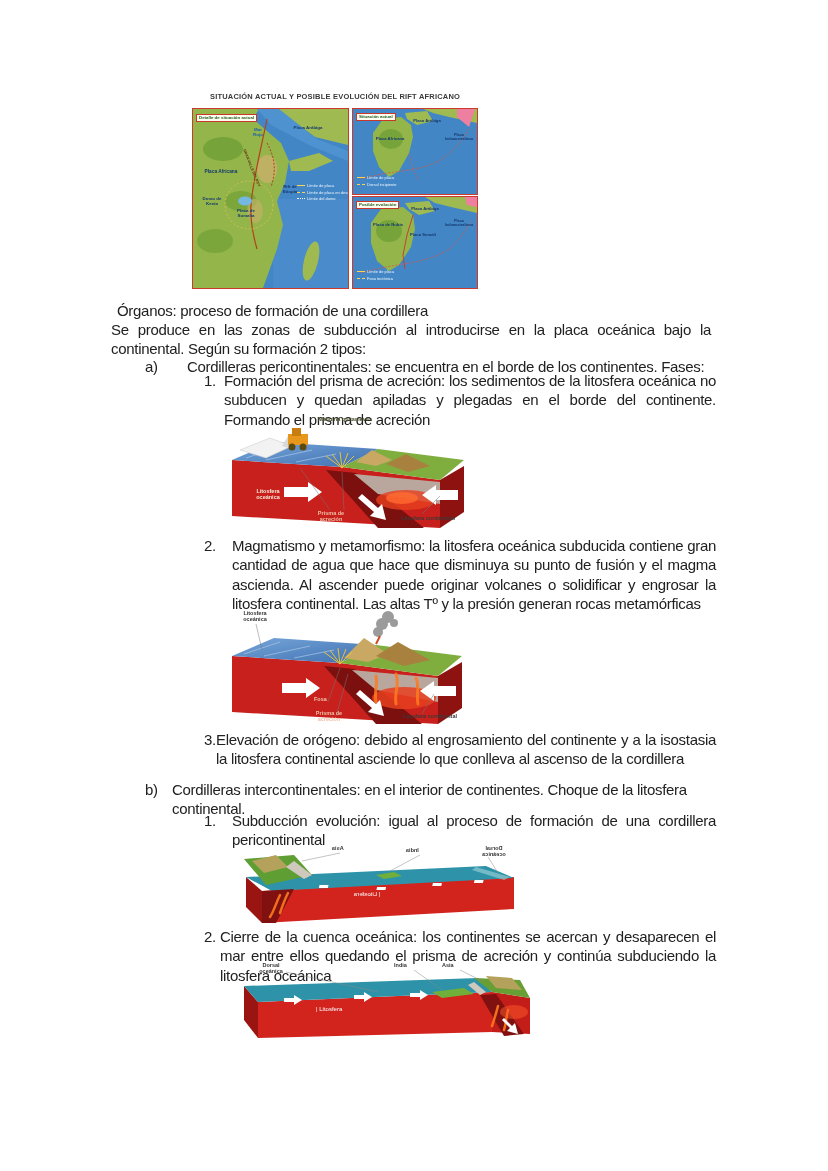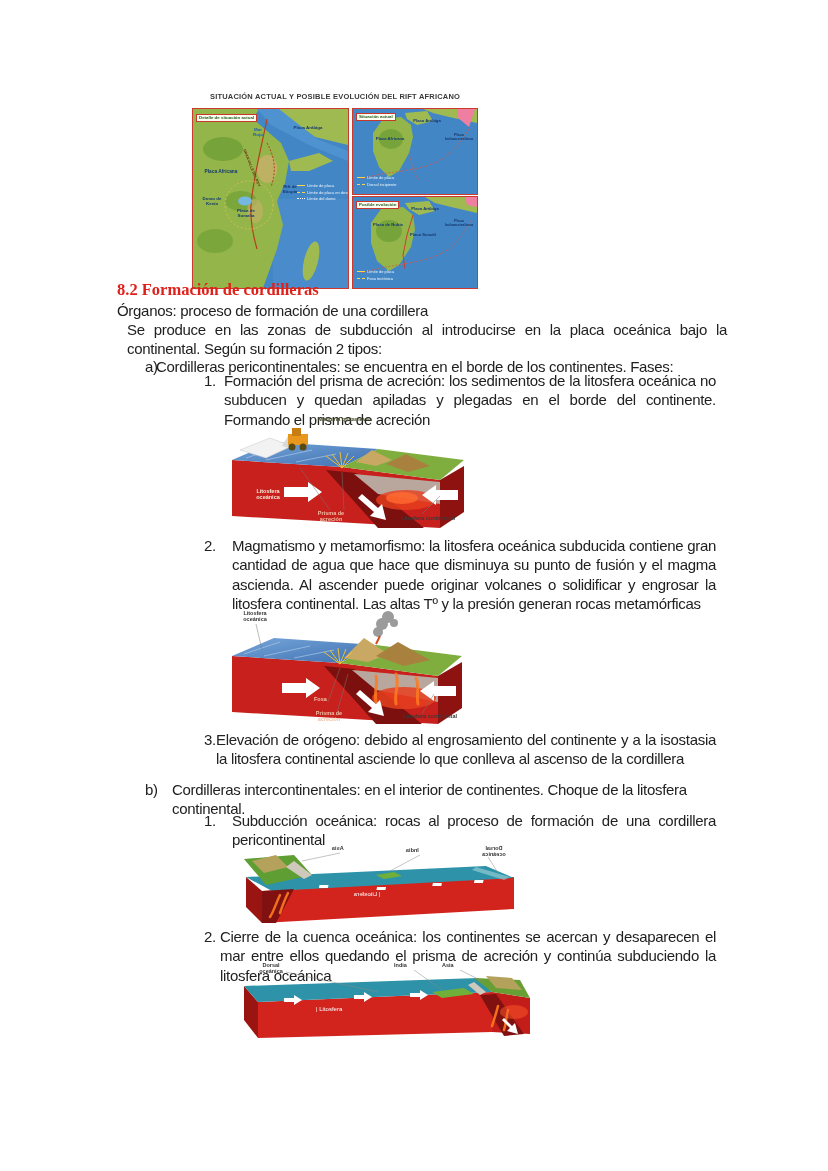--- a/index.html
+++ b/index.html
@@ -133,27 +133,26 @@
             <span class="lab">Límite de placa</span>
           </div>
         <div class="row">
             <span class="glyph dash"></span>
             <span class="lab">Fosa tectónica</span>
           </div>
       </div>
     </div>
   </div>
 
-  <div class="abs heading" style="left:117px;top:280px;">8.2 Formación de cordilleras</div>
   <div class="abs body-txt" style="left:117px;top:301px;width:600px;">Órganos: proceso de formación de una cordillera</div>
-  <div class="abs body-txt just" style="left:127px;top:320px;width:600px;">Se produce en las zonas de subducción al introducirse en la placa oceánica bajo la continental. Según su formación 2 tipos:</div>
+  <div class="abs body-txt just" style="left:111px;top:320px;width:600px;">Se produce en las zonas de subducción al introducirse en la placa oceánica bajo la continental. Según su formación 2 tipos:</div>
 
   <div class="list-item body-txt" style="left:145px;top:357px;width:570px;">
     <span class="marker">a)</span>
-    <span class="txt" style="margin-left:11px;">Cordilleras pericontinentales: se encuentra en el borde de los continentes. Fases:</span>
+    <span class="txt" style="margin-left:42px;">Cordilleras pericontinentales: se encuentra en el borde de los continentes. Fases:</span>
   </div>
 
   <div class="list-item body-txt" style="left:204px;top:371px;width:512px;">
     <span class="marker">1.</span>
     <span class="txt just" style="margin-left:20px;">Formación del prisma de acreción: los sedimentos de la litosfera oceánica no subducen y quedan apiladas y plegadas en el borde del continente. Formando el prisma de acreción</span>
   </div>
 
   <div class="diagram" style="left:226px;top:416px;width:240px;height:118px;">
     <svg width="240" height="118">
       <defs>
@@ -264,21 +263,21 @@
     <span class="txt just" style="margin-left:12px;">Elevación de orógeno: debido al engrosamiento del continente y a la isostasia la litosfera continental asciende lo que conlleva al ascenso de la cordillera</span>
   </div>
 
   <div class="list-item body-txt" style="left:145px;top:780px;width:570px;">
     <span class="marker">b)</span>
     <span class="txt" style="margin-left:27px;">Cordilleras intercontinentales: en el interior de continentes. Choque de la litosfera continental.</span>
   </div>
 
   <div class="list-item body-txt" style="left:204px;top:811px;width:512px;">
     <span class="marker">1.</span>
-    <span class="txt just" style="margin-left:28px;">Subducción oceánica: rocas al proceso de formación de una cordillera pericontinental</span>
+    <span class="txt just" style="margin-left:28px;">Subducción evolución: igual al proceso de formación de una cordillera pericontinental</span>
   </div>
 
   <div class="diagram" style="left:236px;top:845px;width:286px;height:82px;">
     <svg width="286" height="82">
       <polygon points="10,32 26,46 26,78 10,62" fill="#9a1511"></polygon>
       <polygon points="26,46 278,32 278,64 26,78" fill="#d2231d"></polygon>
       <polygon points="10,32 250,21 278,33 36,46" fill="#2e93a8"></polygon>
       <polygon points="240,22 274,32 268,35 236,25" fill="#9fd4da" opacity="0.6"></polygon>
       <polygon points="26,46 58,44 40,78 26,78" fill="#801110"></polygon>
       <g stroke="#ff7a1e" stroke-width="2.5" opacity="0.9" stroke-linecap="round">

